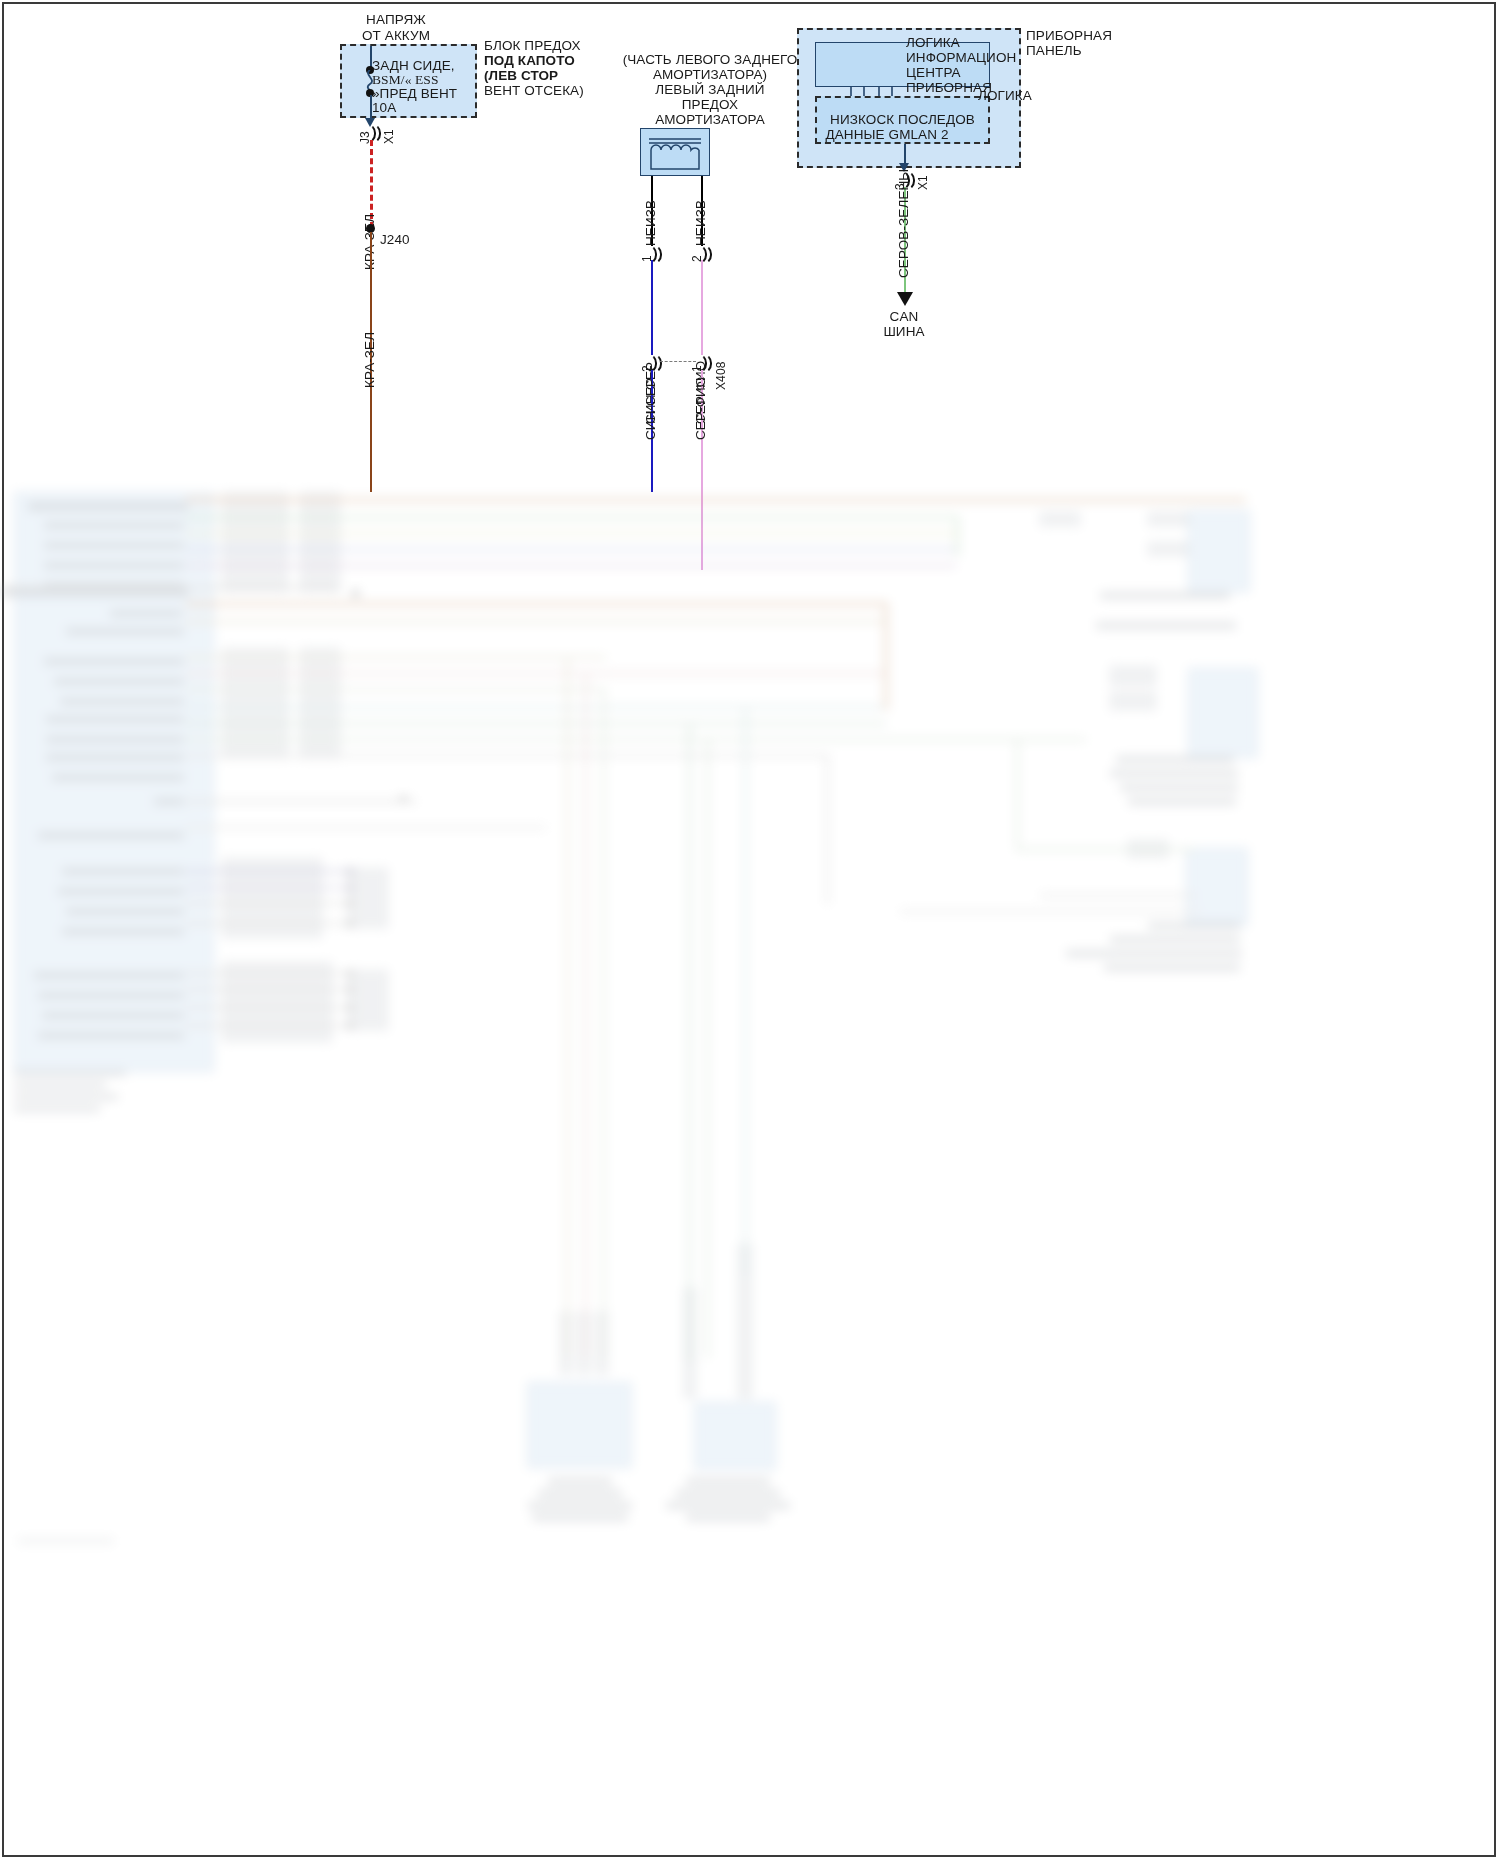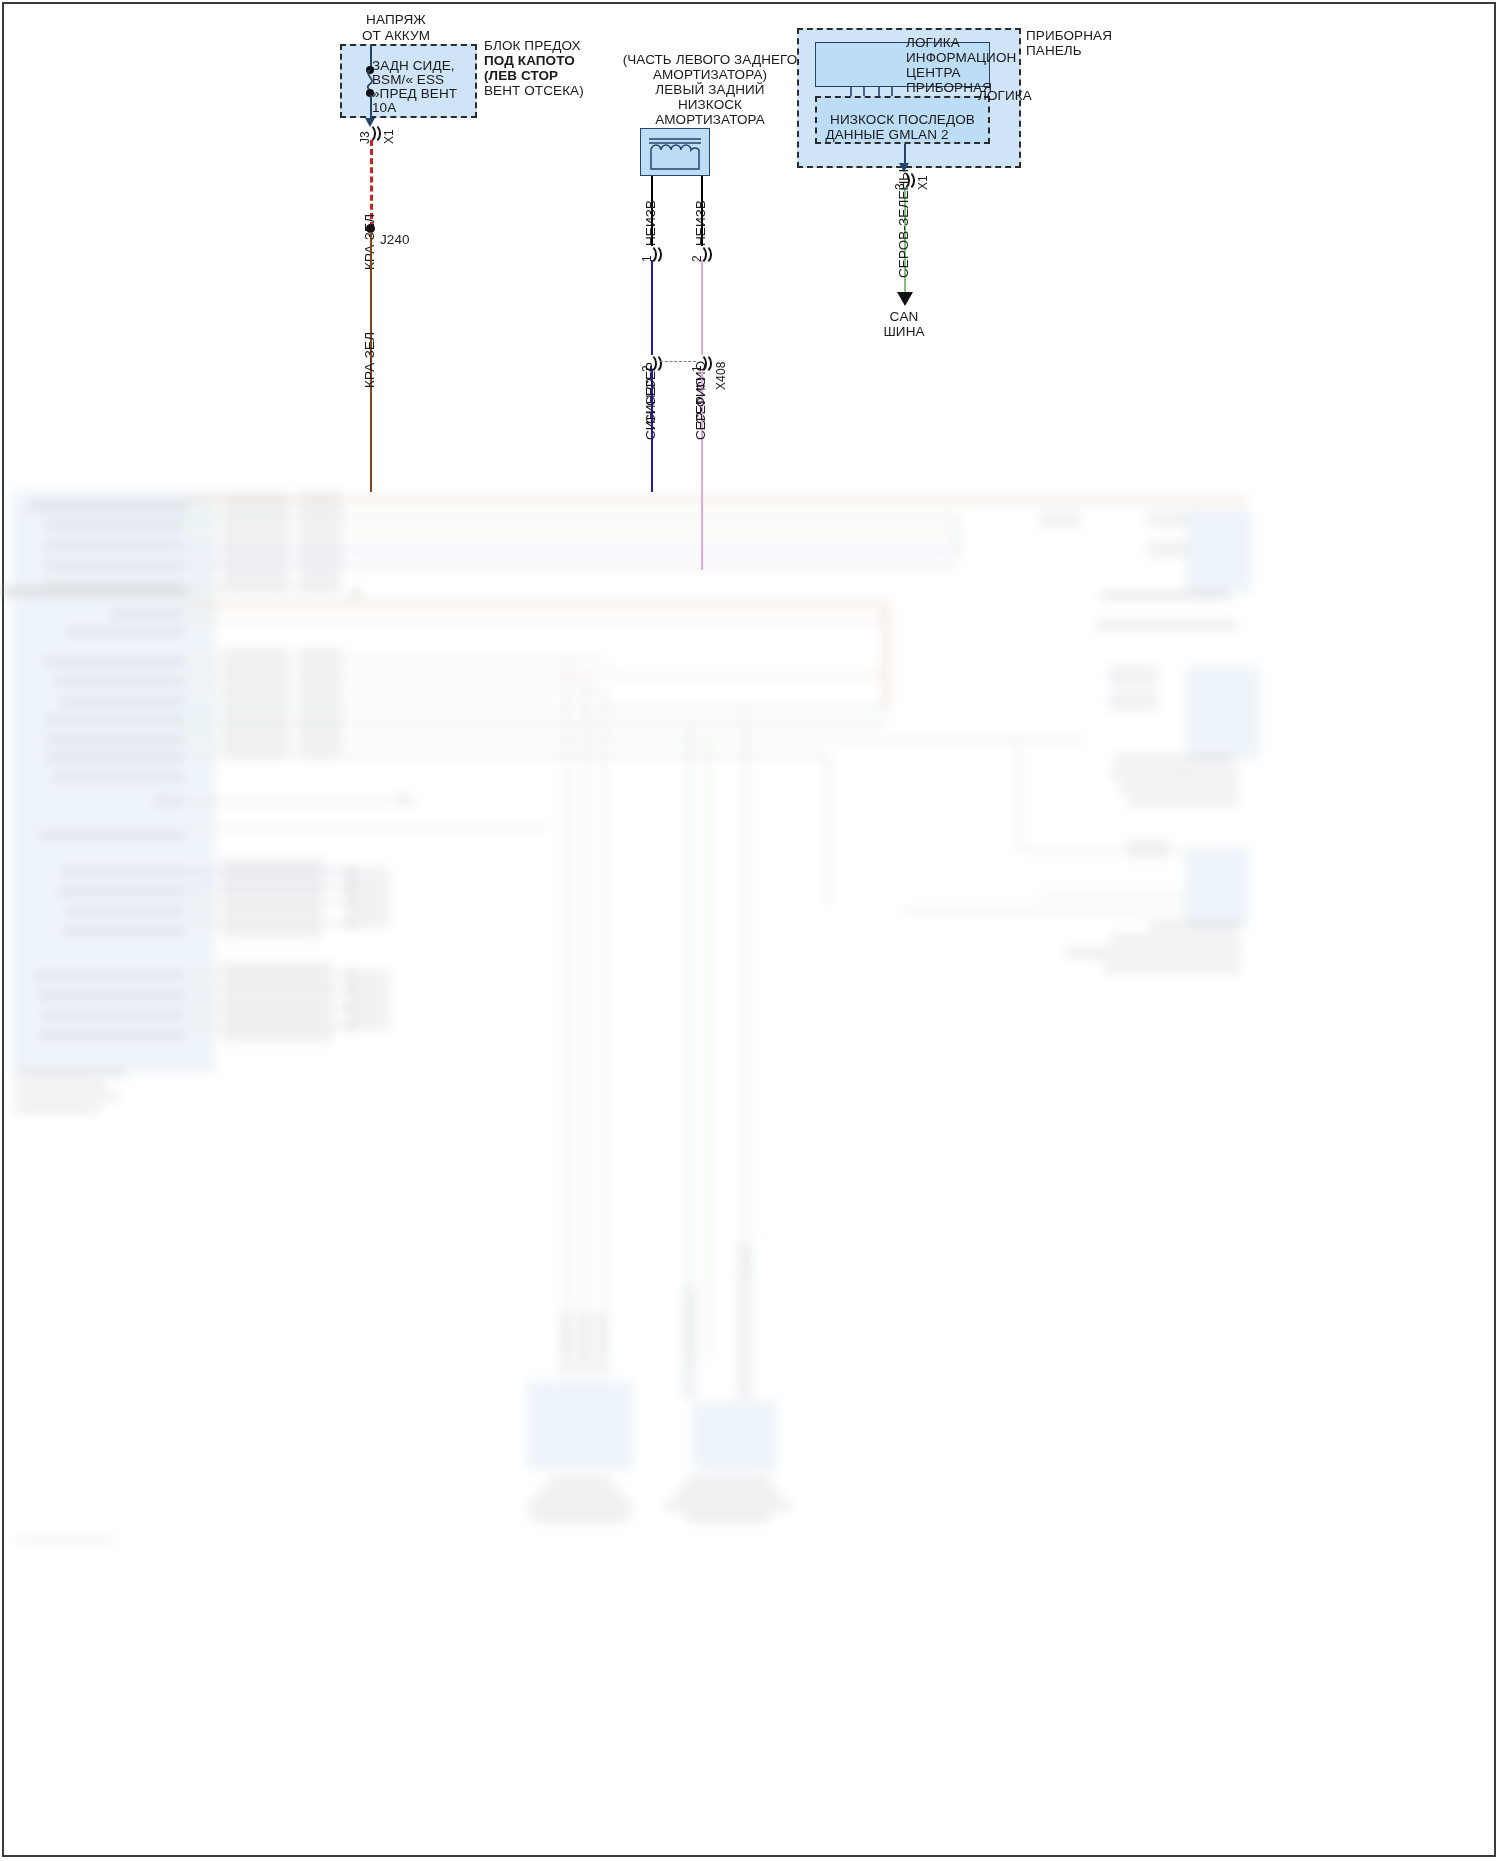--- a/index.html
+++ b/index.html
@@ -64,21 +64,21 @@
   <div class="dot" style="left:366px;top:66px;width:8px;height:8px;"></div>
 
   <svg style="position:absolute;left:362px;top:70px;" width="18" height="24">
     <path d="M8 0 C 1 4, 15 10, 8 14 C 2 18, 10 20, 8 23" stroke="#23456b" stroke-width="1.8" fill="none"></path>
   </svg>
   <div class="dot" style="left:366px;top:89px;width:8px;height:8px;"></div>
   <div class="w wv" style="left:370px;top:95px;height:26px;border-left-color:#23456b;"></div>
   <div class="arrow-s" style="left:364.5px;top:118px;"></div>
 
   <div class="lbl" style="left:372px;top:58px;">ЗАДН СИДЕ,</div>
-  <div class="lbl" style="left:372px;top:72px;">BSM/« ESS</div>
+  <div class="lbl" style="left:372px;top:72px;font-family:Liberation Serif, serif;">BSM/« ESS</div>
   <div class="lbl" style="left:372px;top:86px;">»ПРЕД ВЕНТ</div>
   <div class="lbl" style="left:372px;top:100px;">10А</div>
 
   <div class="lbl" style="left:484px;top:38px;">БЛОК ПРЕДОХ</div>
   <div class="lbl" style="left:484px;top:53px;font-weight:bold;">ПОД КАПОТО</div>
   <div class="lbl" style="left:484px;top:68px;font-weight:bold;">(ЛЕВ СТОР</div>
   <div class="lbl" style="left:484px;top:83px;">ВЕНТ ОТСЕКА)</div>
 
   <div class="conn" style="left:364px;top:122px;">
     <div class="a1"></div>
@@ -92,21 +92,21 @@
 
   <div class="dot" style="left:366px;top:224px;"></div>
   <div class="lbl" style="left:380px;top:232px;">J240</div>
 
   <div class="w wv" style="left:370px;top:232px;height:260px;border-left-color:#8a4419;"></div>
   <div class="vlbl" style="left:362px;top:388px;">КРА-ЗЕЛ</div>
 
   <div class="lbl c" style="left:570px;top:52px;width:280px;">(ЧАСТЬ ЛЕВОГО ЗАДНЕГО</div>
   <div class="lbl c" style="left:570px;top:67px;width:280px;">АМОРТИЗАТОРА)</div>
   <div class="lbl c" style="left:570px;top:82px;width:280px;">ЛЕВЫЙ ЗАДНИЙ</div>
-  <div class="lbl c" style="left:570px;top:97px;width:280px;">НИЗКОСК</div>
+  <div class="lbl c" style="left:570px;top:97px;width:280px;">ПРЕДОХ</div>
   <div class="lbl c" style="left:570px;top:112px;width:280px;">АМОРТИЗАТОРА</div>
 
   <div class="solidbox" style="left:640px;top:128px;width:70px;height:48px;"></div>
 
   <svg style="position:absolute;left:645px;top:136px;" width="60" height="36">
     <line x1="4" y1="3" x2="56" y2="3" stroke="#23456b" stroke-width="1.4"></line>
     <line x1="4" y1="7" x2="56" y2="7" stroke="#23456b" stroke-width="1.4"></line>
     <path d="M6 14 a5 5 0 0 1 10 0 a5 5 0 0 1 10 0 a5 5 0 0 1 10 0 a5 5 0 0 1 10 0 a5 5 0 0 1 8 0" stroke="#23456b" stroke-width="1.5" fill="none"></path>
     <path d="M6 14 L6 33 L54 33 L54 14" stroke="#23456b" stroke-width="1.5" fill="none"></path>
   </svg>

